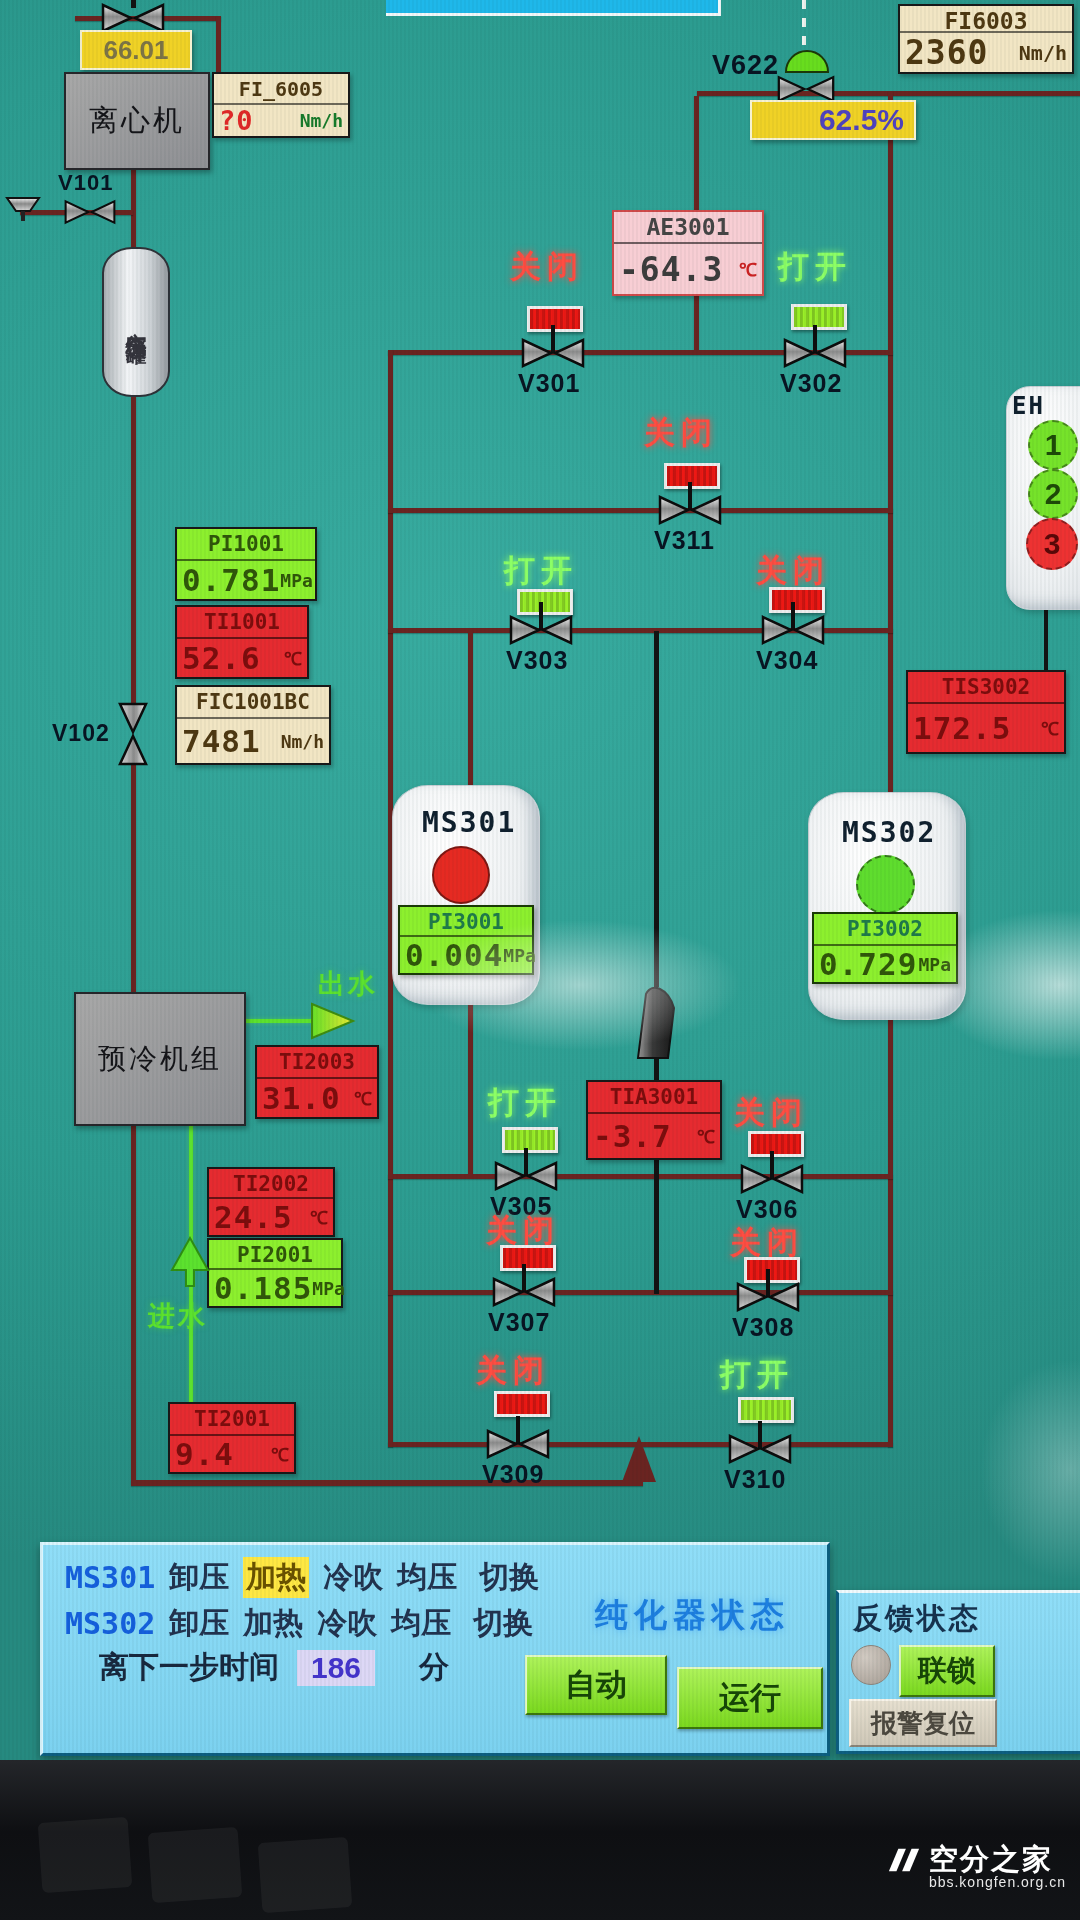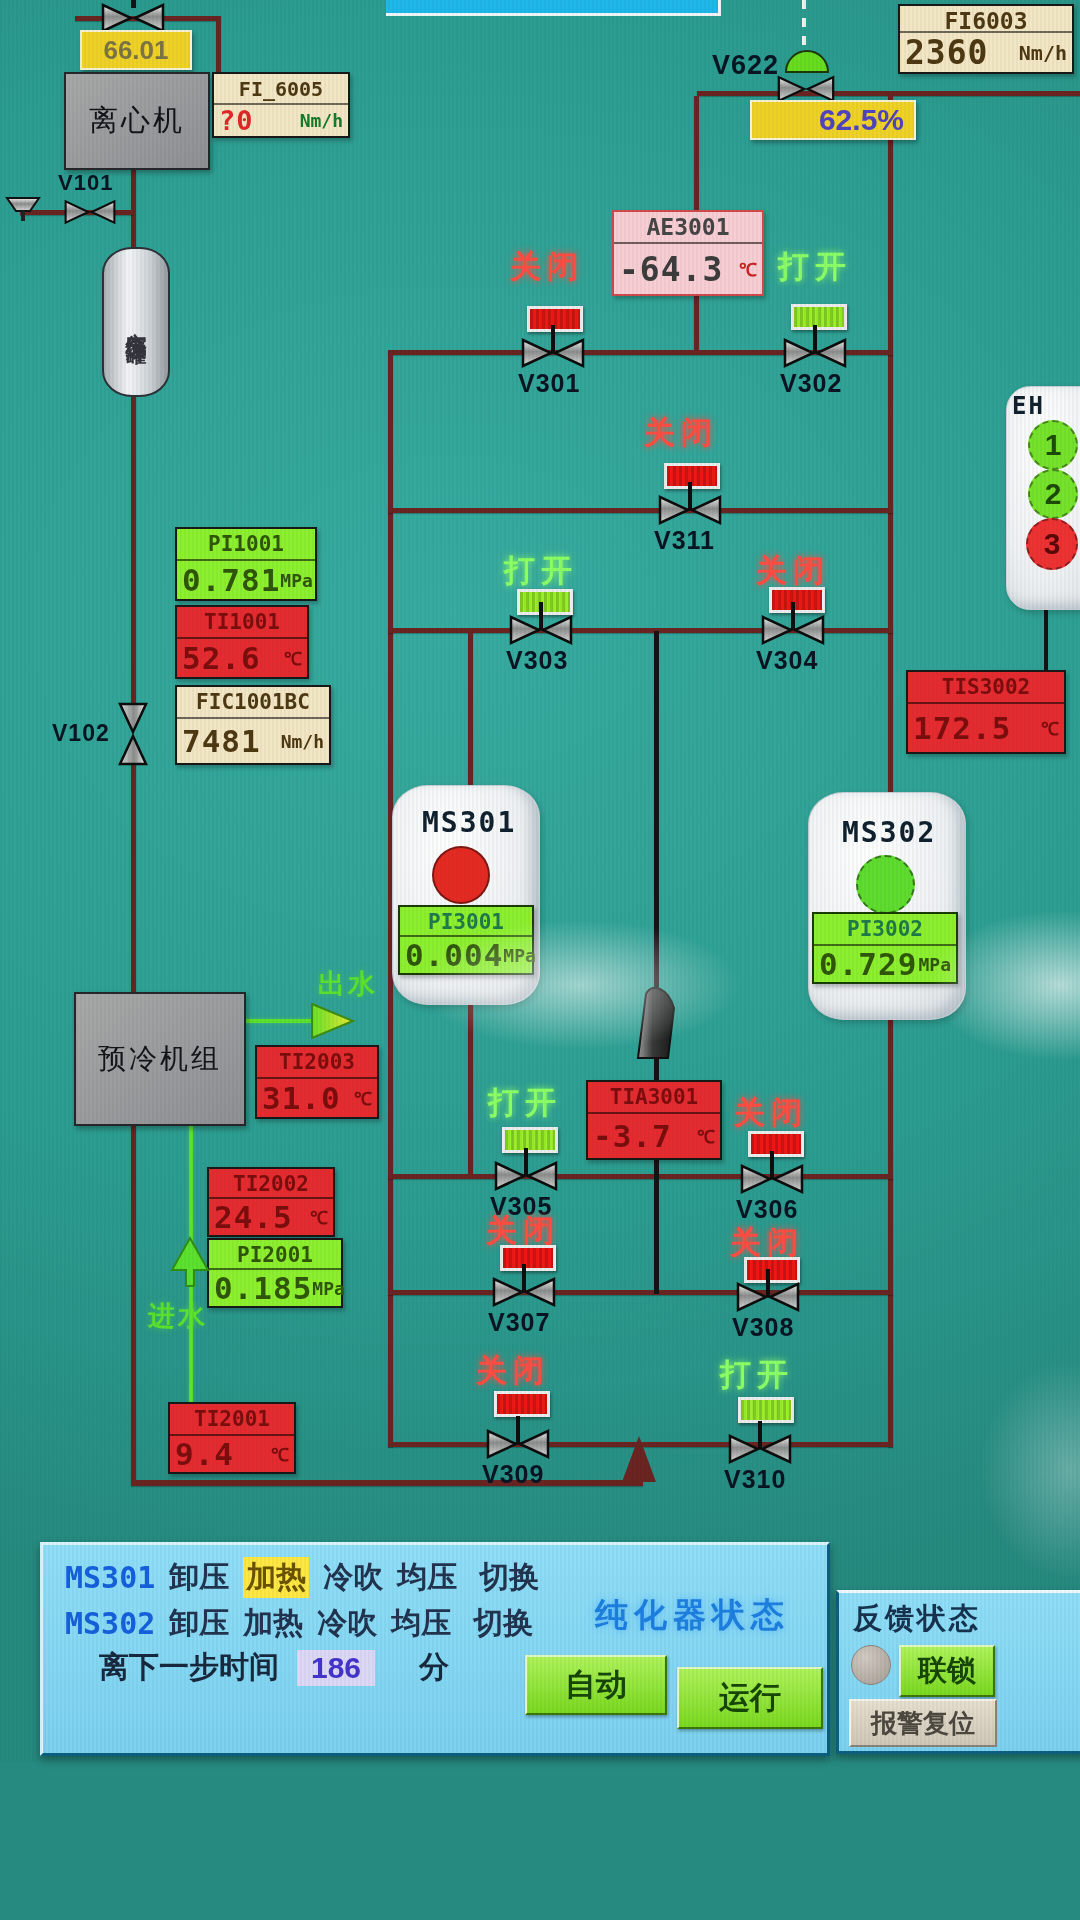--- a/index.html
+++ b/index.html
@@ -440,14 +440,29 @@
     <div style="position:absolute;left:14px;top:6px;font-size:29px;font-weight:800;color:#16324e;letter-spacing:3px">反馈状态</div>
     <div class="fcircle" style="left:12px;top:52px"></div>
     <div class="btn btn-green" style="left:60px;top:52px;width:92px;height:48px;font-size:29px">
         <span>联锁</span>
       </div>
     <div class="btn btn-gray" style="left:10px;top:106px;width:144px;height:44px;font-size:26px">
         <span>报警复位</span>
       </div>
   </div>
 
+  <div id="darkstrip">
+    <div class="key" style="left:40px;top:60px;width:90px;height:70px;transform:rotate(-4deg)"></div>
+    <div class="key" style="left:150px;top:70px;width:90px;height:70px;transform:rotate(-4deg)"></div>
+    <div class="key" style="left:260px;top:80px;width:90px;height:70px;transform:rotate(-4deg)"></div>
+    <div id="watermark">
+      <svg width="34" height="32" viewBox="0 0 36 28">
+        <polygon points="2,26 12,2 20,2 10,26" fill="#ffffff"></polygon>
+        <polygon points="16,26 26,2 34,2 24,26" fill="#ffffff"></polygon>
+      </svg>
+      <div id="wm-text">
+        <div class="brand">空分之家</div>
+        <div class="url">bbs.kongfen.org.cn</div>
+      </div>
+    </div>
+  </div>
 
 </div>
 
 </body></html>

